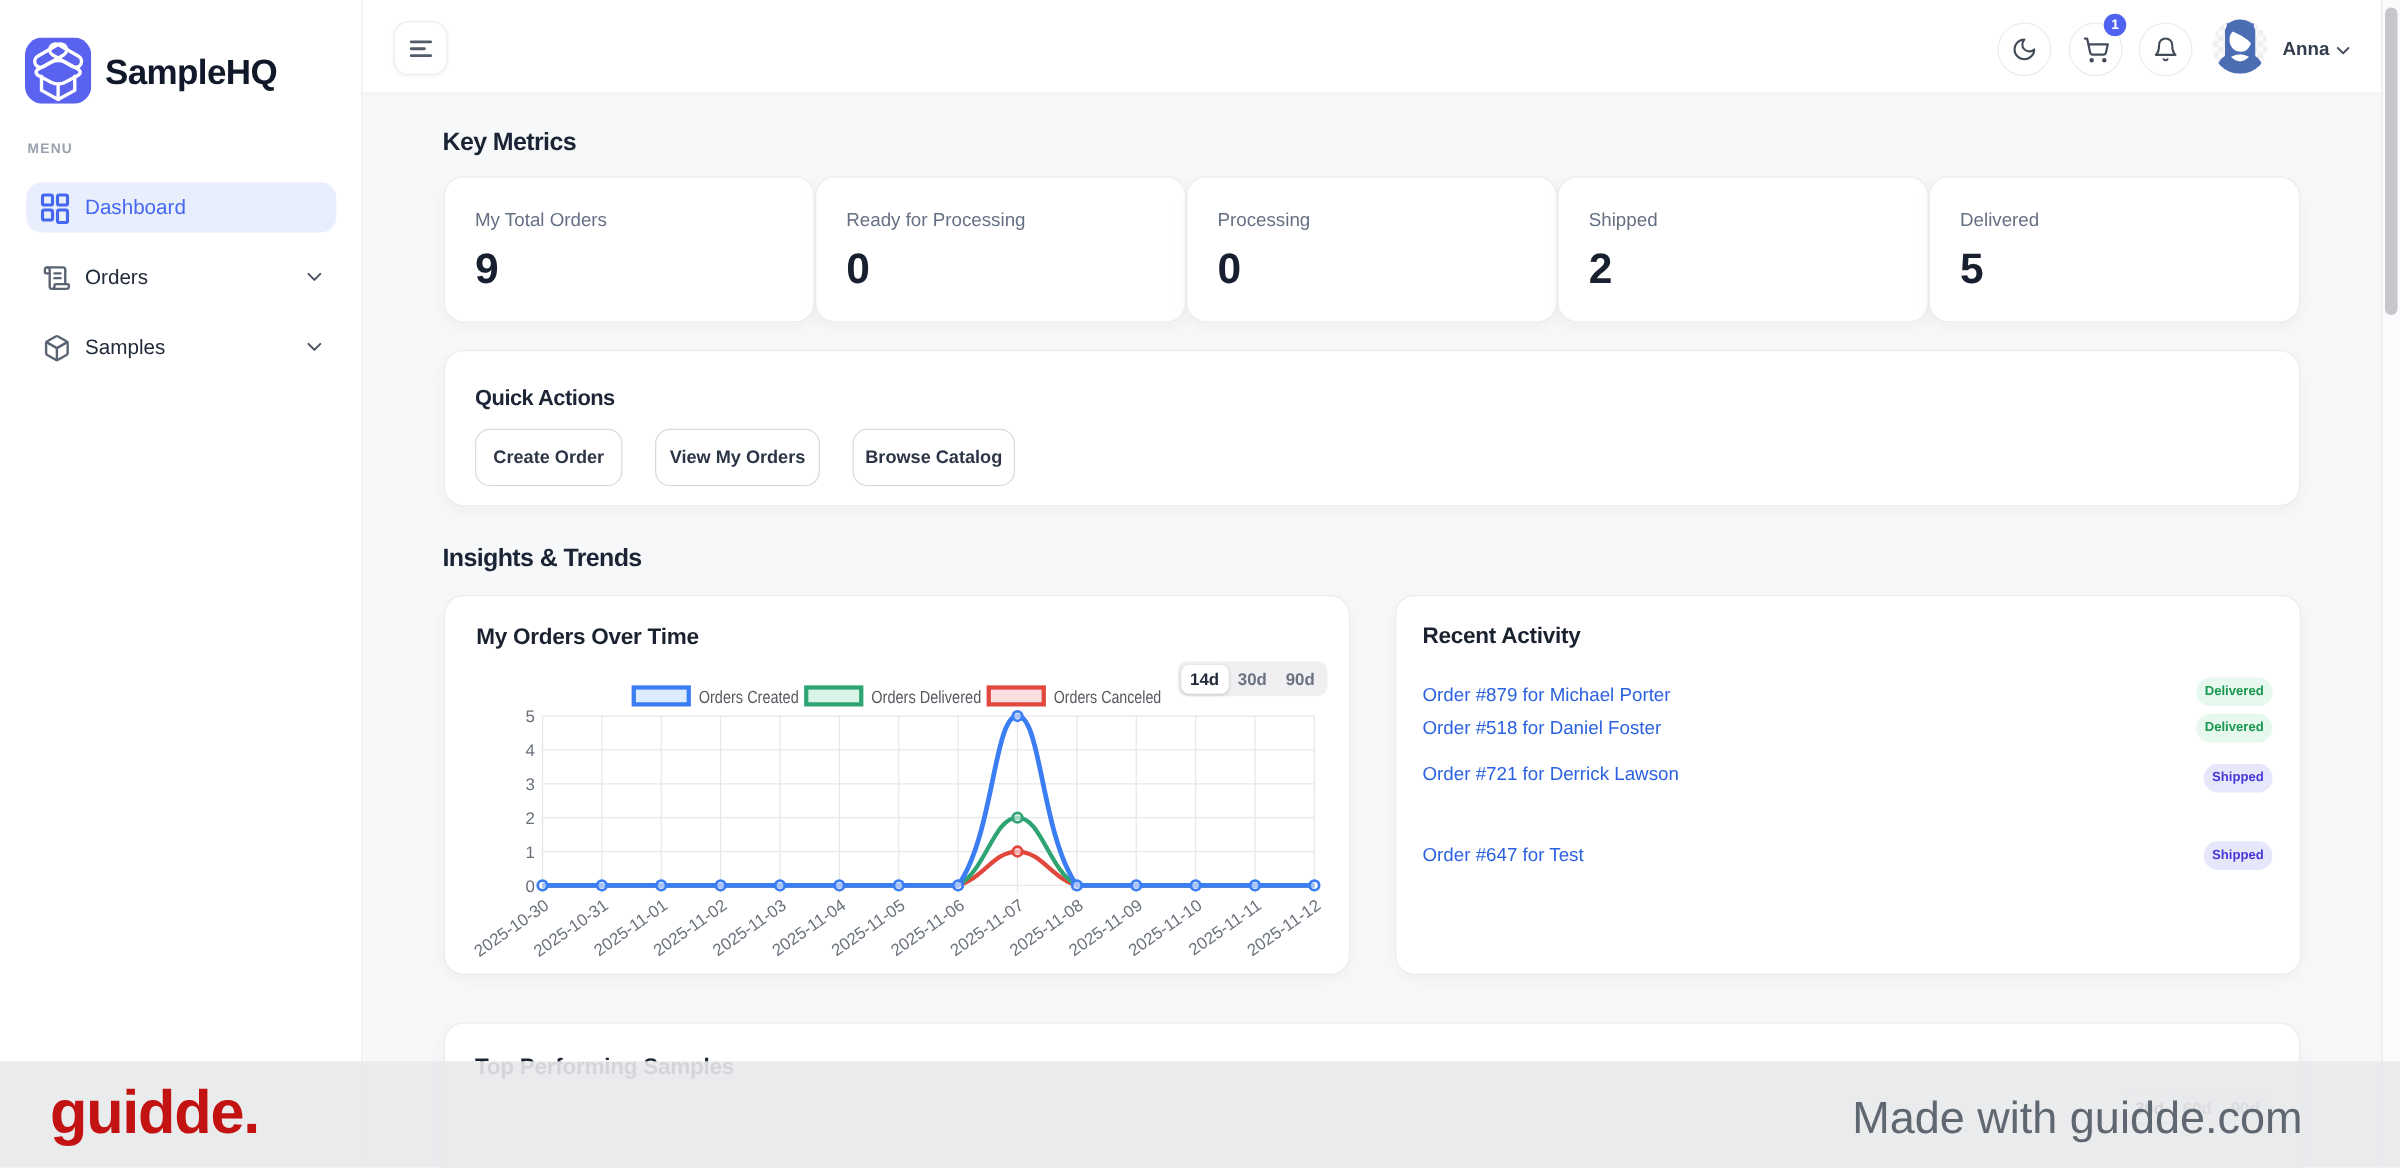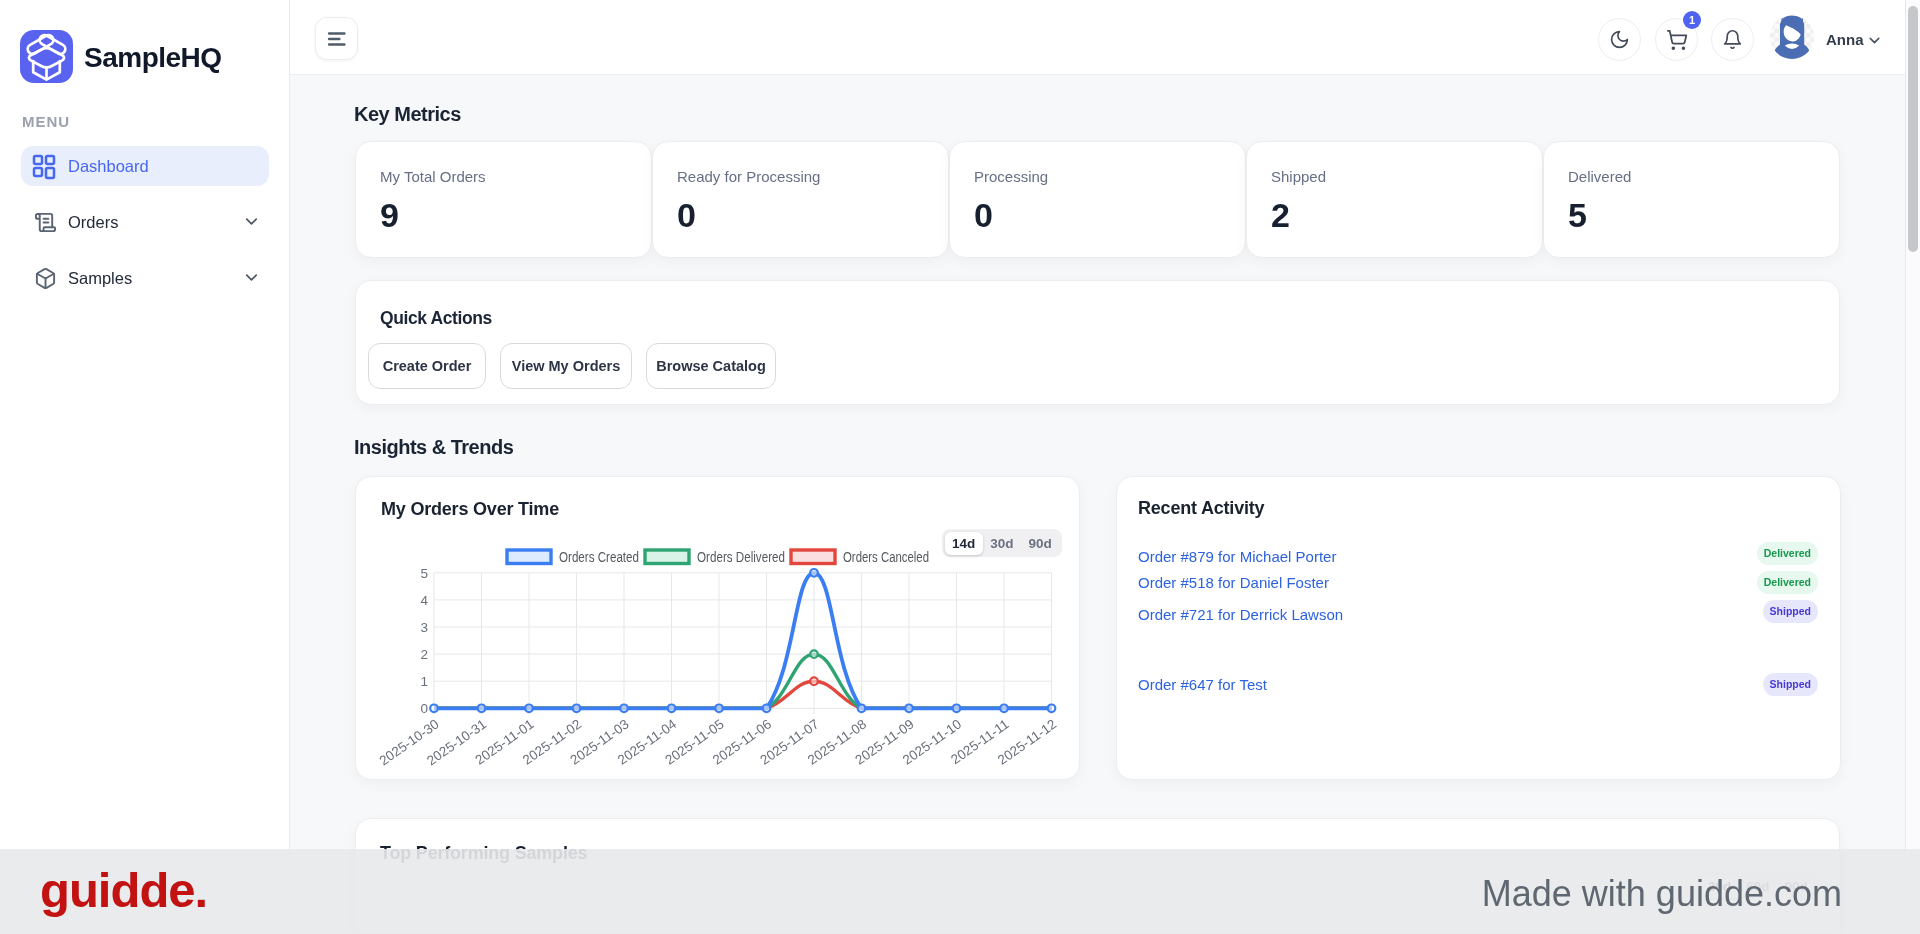--- a/index.html
+++ b/index.html
@@ -82,21 +82,21 @@
         <rect x="6.5" y="9.7" width="28" height="9.6" rx="4.8" transform="rotate(-30 20.5 14.5)"></rect>
         <rect x="18.5" y="9.7" width="28" height="9.6" rx="4.8" transform="rotate(30 32.5 14.5)"></rect>
         <g transform="translate(26.5,27.8) scale(1.85,0.98) rotate(45)">
           <rect x="-7.9" y="-7.9" width="15.8" height="15.8" rx="4" vector-effect="non-scaling-stroke"></rect>
         </g>
         <path d="M13.2 31 L13.2 42.3 L26.5 49.6 L39.8 42.3 L39.8 31"></path>
         <path d="M26.5 37.5 L26.5 49"></path>
       </g>
     </svg></div>
 <div class="abs" style="left:84px;top:42px;font-size:28px;font-weight:bold;color:#10182a;letter-spacing:-0.5px">SampleHQ</div>
-<div class="abs" style="left:22px;top:113px;font-size:15px;font-weight:bold;color:#9aa2af;letter-spacing:1px">MENU</div>
+<div class="abs" style="left:22px;top:113px;font-size:11px;font-weight:bold;color:#9aa2af;letter-spacing:1px">MENU</div>
 <div class="abs" style="left:21px;top:146px;width:248px;height:40px;background:#e8eefc;border-radius:12px"></div>
 <div class="abs" style="left:32px;top:154px"><svg width="24" height="26" viewBox="0 0 24 26" fill="none" stroke="#4667f0" stroke-width="2.5" stroke-linejoin="round">
       <rect x="2" y="2" width="8" height="8" rx="1.5"></rect>
       <rect x="14" y="2" width="8" height="8" rx="1.5"></rect>
       <rect x="2" y="14" width="8" height="8" rx="1.5"></rect>
       <rect x="14" y="14" width="8" height="10" rx="1.5"></rect>
     </svg></div>
 <div class="abs navtxt" style="left:68px;top:157px;color:#4667f0">Dashboard</div>
 <div class="abs" style="left:34px;top:211px"><svg width="23" height="23" viewBox="0 0 24 24" fill="none" stroke="#5a6472" stroke-width="2" stroke-linecap="round" stroke-linejoin="round">
       <path d="M15 12h-5"></path>
@@ -137,21 +137,21 @@
       <div class="mnum">2</div>
     </div>
   <div style="background:#fff;border:1px solid #ededf0;border-radius:16px;box-shadow:0 4px 14px rgba(20,24,40,.04);height:117px;padding:26px 24px 0">
     <div class="mlabel">Delivered</div>
       <div class="mnum">5</div>
     </div>
 </div>
 
 <div class="card" style="left:355px;top:280px;width:1485px;height:125px"></div>
 <div class="abs" style="left:380px;top:308px;font-size:17.5px;font-weight:bold;color:#1c2535;letter-spacing:-0.4px">Quick Actions</div>
-<div class="abs" style="left:368px;top:343px;display:flex;gap:14px">
+<div class="abs" style="left:380px;top:343px;display:flex;gap:26px">
   <span class="btn" style="width:118px">Create Order</span>
     <span class="btn" style="width:132px">View My Orders</span>
     <span class="btn" style="width:130px">Browse Catalog</span>
 </div>
 
 <h2 class="sec" style="left:354px;top:436px">Insights &amp; Trends</h2>
 
 <div class="card" style="left:355px;top:476px;width:725px;height:304px">
   <svg width="725" height="304" viewBox="0 0 725 304" style="position:absolute;left:0;top:0">
 <line x1="78.0" y1="231.3" x2="695.5" y2="231.3" stroke="#e6e7ea" stroke-width="1"></line>
@@ -234,21 +234,21 @@
 <div class="card" style="left:1116px;top:476px;width:725px;height:304px">
   <div class="abs" style="left:21px;top:21px;font-size:18px;font-weight:bold;color:#1a2230;letter-spacing:-0.2px">Recent Activity</div>
   <div class="abs" style="left:21px;top:54px;width:680px;height:34px;display:flex;align-items:flex-end;justify-content:space-between">
     <span class="rlink">Order #879 for Michael Porter</span>
       <span class="badge" style="color:#18984f;background:#e7f8ee">Delivered</span>
     </div>
   <div class="abs" style="left:21px;top:88px;width:680px;height:34px;display:flex;align-items:center;justify-content:space-between">
     <span class="rlink">Order #518 for Daniel Foster</span>
       <span class="badge" style="color:#18984f;background:#e7f8ee">Delivered</span>
     </div>
-  <div class="abs" style="left:21px;top:112px;width:680px;height:34px;display:flex;align-items:flex-end;justify-content:space-between">
+  <div class="abs" style="left:21px;top:134px;width:680px;height:34px;display:flex;align-items:flex-start;justify-content:space-between">
     <span class="rlink">Order #721 for Derrick Lawson</span>
       <span class="badge" style="color:#4739d6;background:#e7e7fc">Shipped</span>
     </div>
   <div class="abs" style="left:21px;top:190px;width:680px;height:34px;display:flex;align-items:center;justify-content:space-between">
     <span class="rlink">Order #647 for Test</span>
       <span class="badge" style="color:#4739d6;background:#e7e7fc">Shipped</span>
     </div>
 </div>
 
 <div class="card" style="left:355px;top:818px;width:1485px;height:116px;border-radius:16px 16px 0 0"></div>

